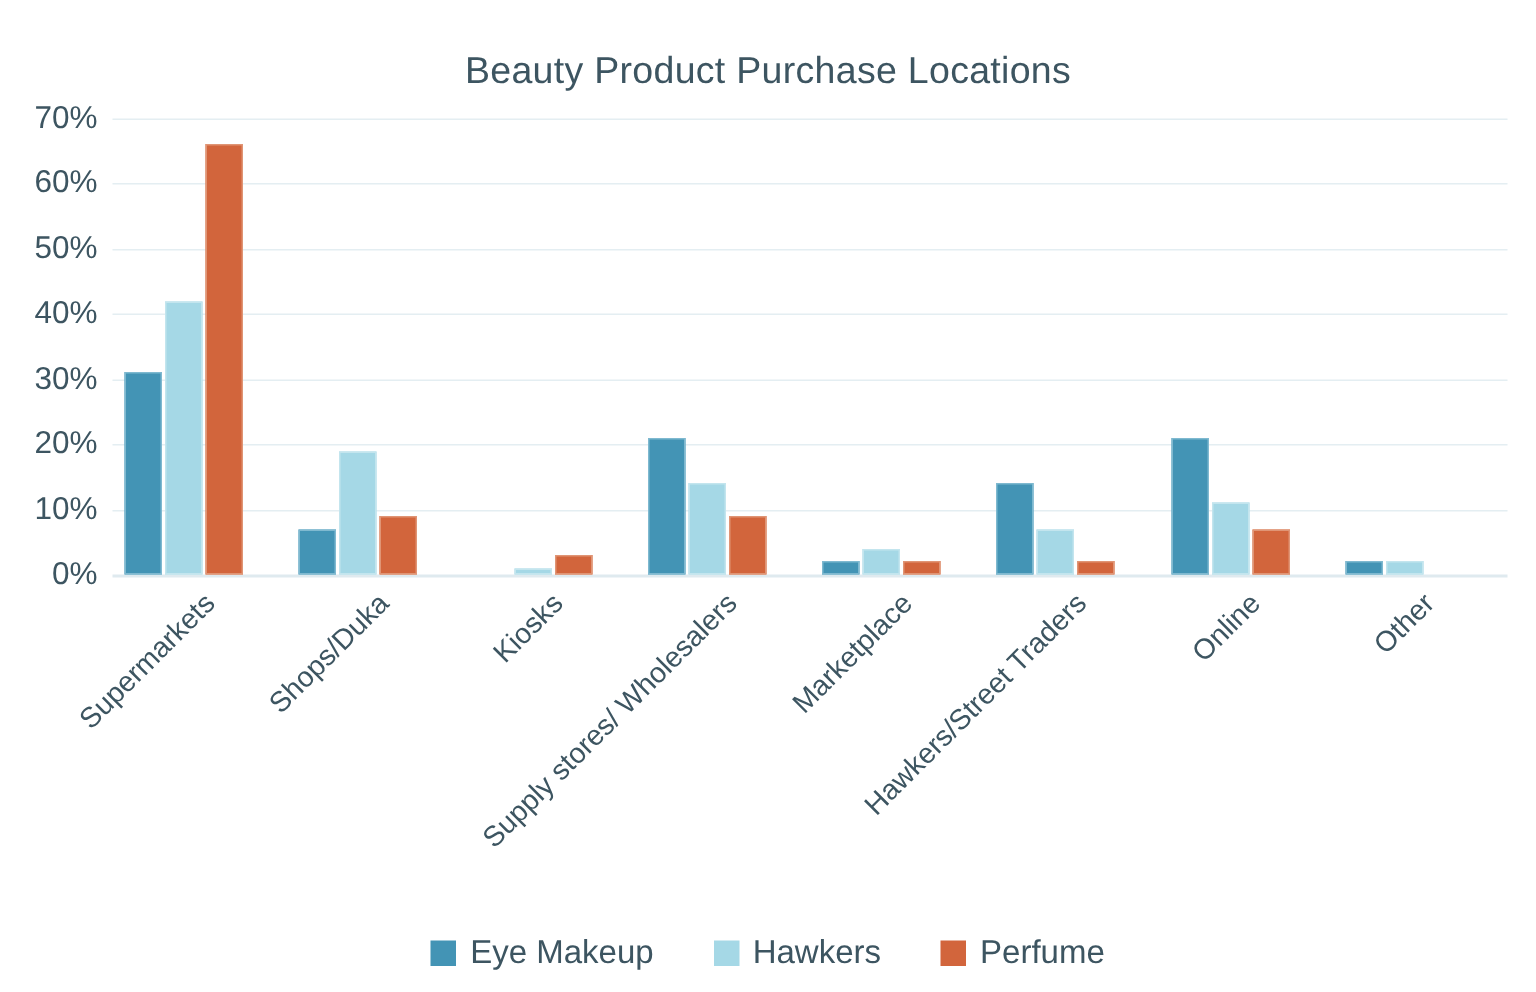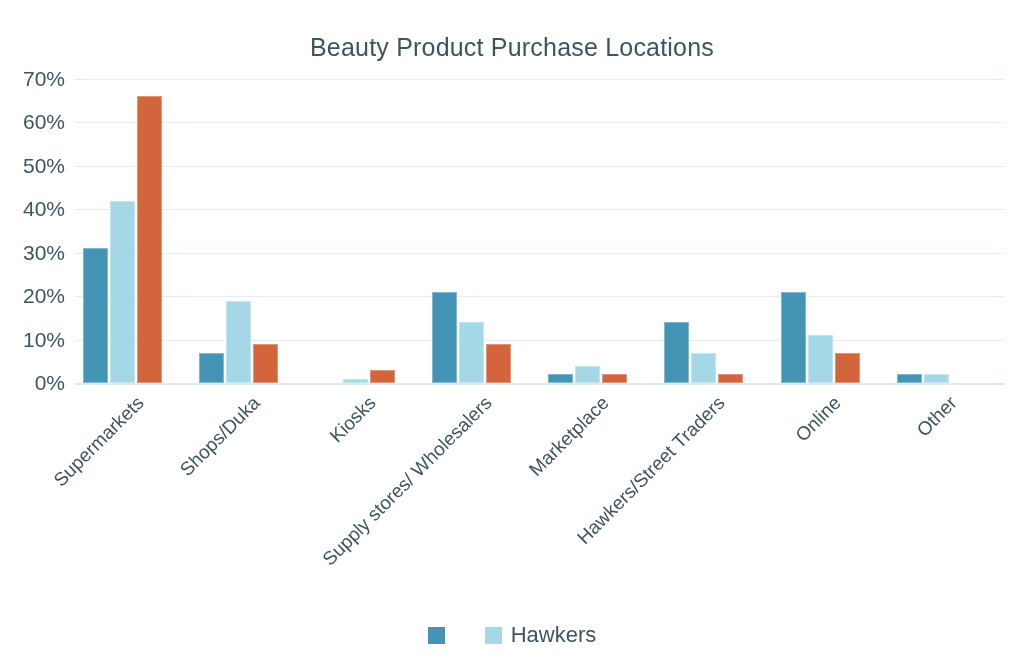--- a/index.html
+++ b/index.html
@@ -198,20 +198,25 @@
       <div class="x-label" style="left: 481.25px; transform: rotate(-45deg) translate(-100%, 0px); transform-origin: left top;"><span>Supply stores/ Wholesalers</span></div>
       <div class="x-label" style="left: 597.5px; transform: rotate(-45deg) translate(-100%, 0px); transform-origin: left top;"><span>Marketplace</span></div>
       <div class="x-label" style="left: 713.75px; transform: rotate(-45deg) translate(-100%, 0px); transform-origin: left top;"><span>Hawkers/Street Traders</span></div>
       <div class="x-label" style="left: 830px; transform: rotate(-45deg) translate(-100%, 0px); transform-origin: left top;"><span>Online</span></div>
       <div class="x-label" style="left: 946.25px; transform: rotate(-45deg) translate(-100%, 0px); transform-origin: left top;"><span>Other</span></div>
     </div>
 
   <div class="legend" id="legend">
       <div class="legend-item">
         <div class="legend-swatch" style="background: rgb(67, 148, 181);"></div>
+        <div class="legend-label">Eye Makeup</div>
       </div>
       <div class="legend-item">
         <div class="legend-swatch" style="background: rgb(165, 216, 230);"></div>
         <div class="legend-label">Hawkers</div>
       </div>
+      <div class="legend-item">
+        <div class="legend-swatch" style="background: rgb(210, 101, 60);"></div>
+        <div class="legend-label">Perfume</div>
+      </div>
     </div>
 
 </div>
 
 </body></html>

